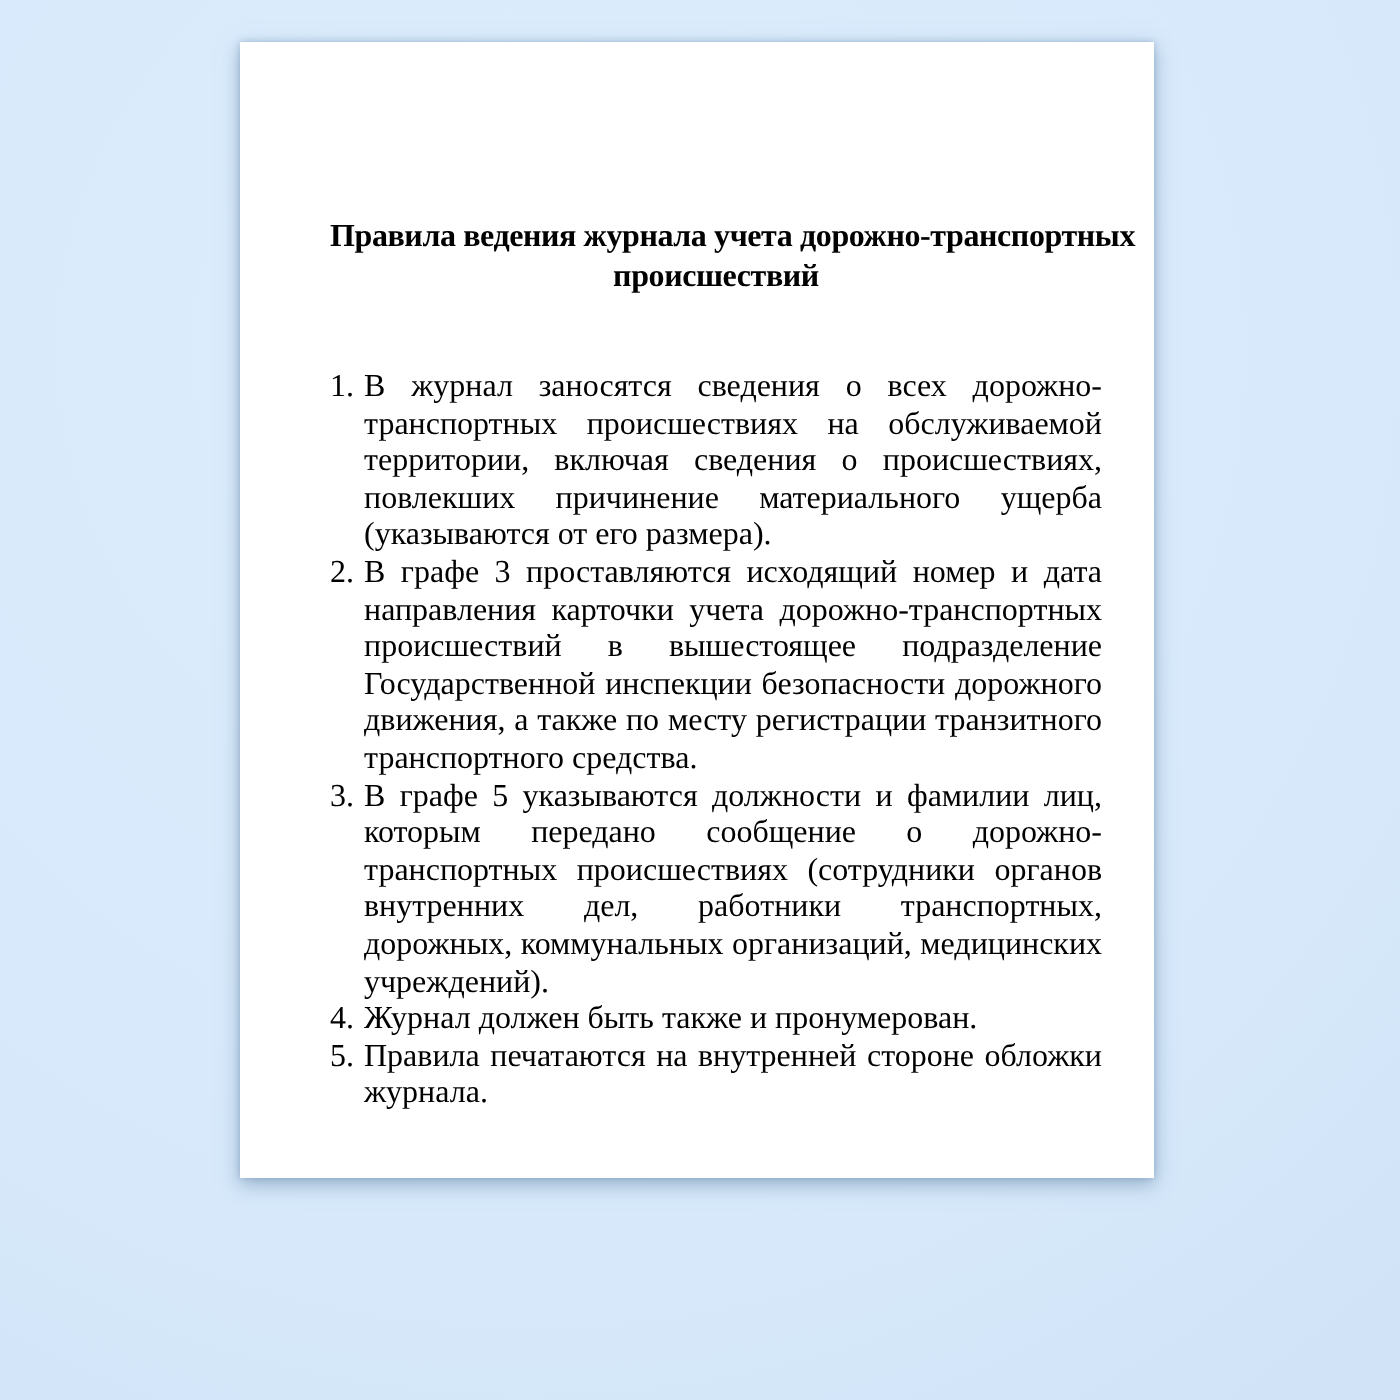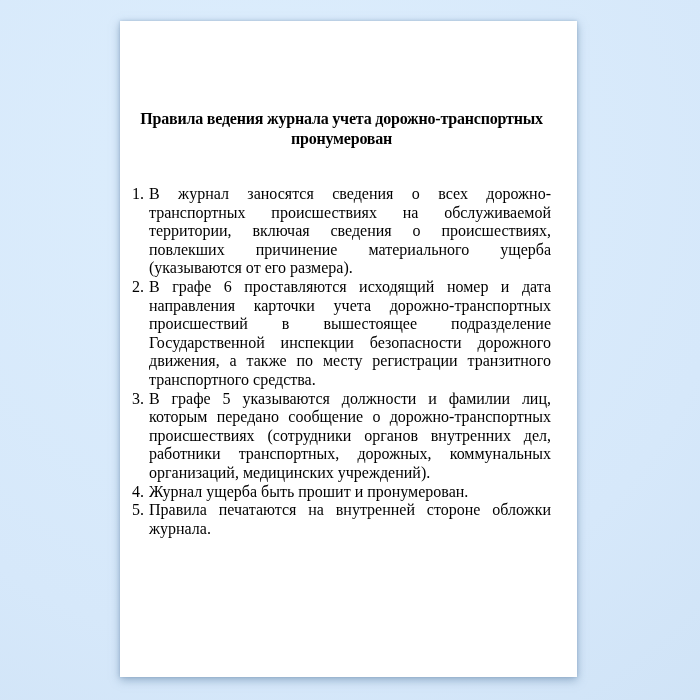--- a/index.html
+++ b/index.html
@@ -12,23 +12,23 @@
                 var(--bg-light, #ddeefd) 0%,
                 var(--bg, #d6e8fa) 52%,
                 var(--bg-edge, #c9def3) 100%);
     font-family: "Liberation Serif", serif;
   }
   .paper {
     position: absolute;
     left: 120px;
     top: 21px;
     width: 457px;
-    height: 656px;
+    height: 568px;
     box-sizing: border-box;
-    padding: 88px 26px 0 12px;
+    padding: 88px 26px 0 45px;
     background: var(--paper, #ffffff);
     color: var(--ink, #000000);
     box-shadow: 0 3px 9px var(--shadow, rgba(104,136,170,0.6)),
                 0 0 3px rgba(104,136,170,0.38);
   }
   .title {
     margin: 0 0 36px 0;
     font-size: 16px;
     font-weight: bold;
     line-height: 1.25;
@@ -56,22 +56,22 @@
     left: 0;
     top: 0;
   }
 </style>
 </head>
 <body>
 
 <div class="paper">
   <h1 class="title">
     <span>Правила ведения журнала учета дорожно-транспортных</span>
-    <span>пронумерован</span>
+    <span>происшествий</span>
   </h1>
   <ol class="rules">
       <li><span class="num">1.</span><span>В журнал заносятся сведения о всех дорожно-транспортных происшествиях на обслуживаемой территории, включая сведения о происшествиях, повлекших причинение материального ущерба (указываются от его размера).</span></li>
-      <li><span class="num">2.</span><span>В графе 6 проставляются исходящий номер и дата направления карточки учета дорожно-транспортных происшествий в вышестоящее подразделение Государственной инспекции безопасности дорожного движения, а также по месту регистрации транзитного транспортного средства.</span></li>
+      <li><span class="num">2.</span><span>В графе 3 проставляются исходящий номер и дата направления карточки учета дорожно-транспортных происшествий в вышестоящее подразделение Государственной инспекции безопасности дорожного движения, а также по месту регистрации транзитного транспортного средства.</span></li>
       <li><span class="num">3.</span><span>В графе 5 указываются должности и фамилии лиц, которым передано сообщение о дорожно-транспортных происшествиях (сотрудники органов внутренних дел, работники транспортных, дорожных, коммунальных организаций, медицинских учреждений).</span></li>
-      <li><span class="num">4.</span><span>Журнал ущерба быть прошит и пронумерован.</span></li>
+      <li><span class="num">4.</span><span>Журнал должен быть также и пронумерован.</span></li>
       <li><span class="num">5.</span><span>Правила печатаются на внутренней стороне обложки журнала.</span></li>
     </ol>
 </div>
 
 </body></html>

